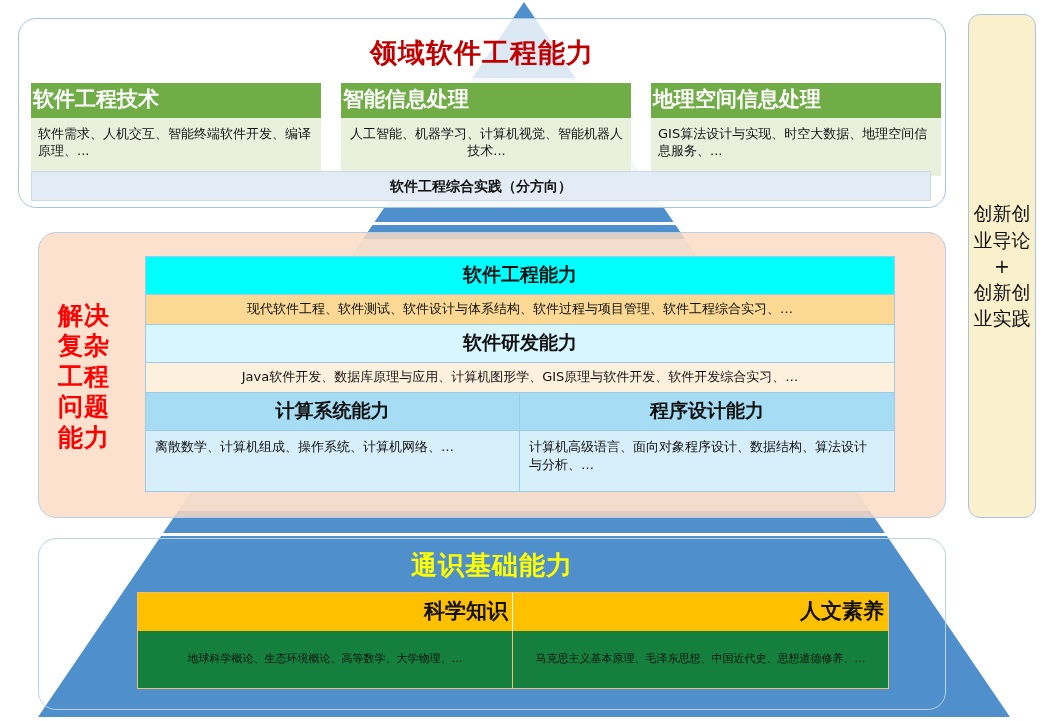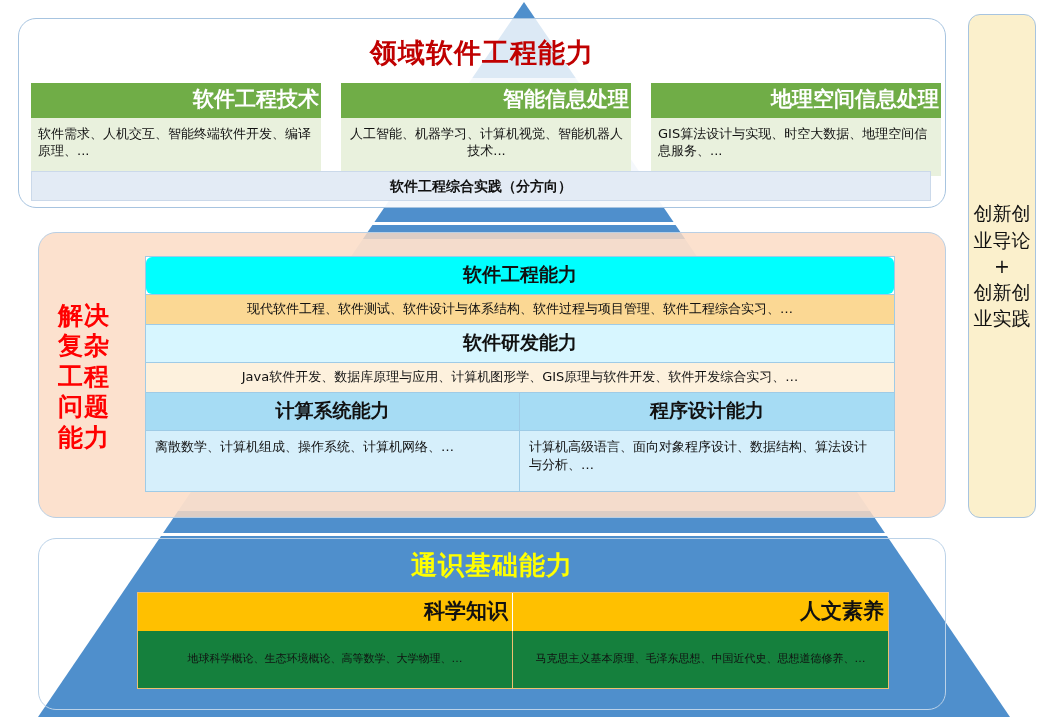--- a/index.html
+++ b/index.html
@@ -42,21 +42,21 @@
     position:absolute;top:64px;width:290px;
     z-index:5;
   }
   #dom-col-0{left:12px;}
   #dom-col-1{left:322px;}
   #dom-col-2{left:632px;}
   .dom-head{
     background:#70AD47;
     color:#ffffff;
     font-size:21px;font-weight:bold;
-    text-align:right;
+    text-align:left;
     padding:5px 2px 6px;
     line-height:1.12;
     white-space:nowrap;
   }
   .dom-body{
     background:#E9F1DD;
     color:#111;
     font-size:13px;
     line-height:1.38;
     padding:7px 6px 8px 7px;
@@ -107,21 +107,21 @@
   }
   .m-sub{
     text-align:center;font-size:13px;color:#111;
     padding:5px 8px 6px;
   }
   .m-list{
     font-size:13px;color:#111;line-height:1.42;
     padding:7px 24px 10px 9px;
     min-height:60px;
   }
-  .bg-cyan{background:#00FFFF;border-radius:6px;}
+  .bg-cyan{background:#00FFFF;}
   .bg-amber{background:#FBD894;}
   .bg-ltcyan{background:#D7F6FF;}
   .bg-cream{background:#FDF1DD;}
   .bg-ltblue{background:#A6DCF4;}
   .bg-paleblue{background:#D6EFFB;}
   .vsplit{border-right:1px solid #9FCBE6;}
   .hsplit{border-bottom:1px solid #9FCBE6;}
 
   
   #bot-panel{

